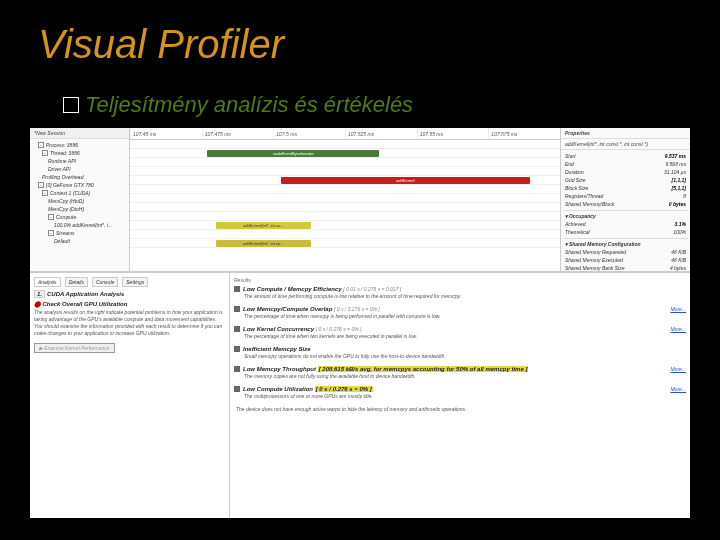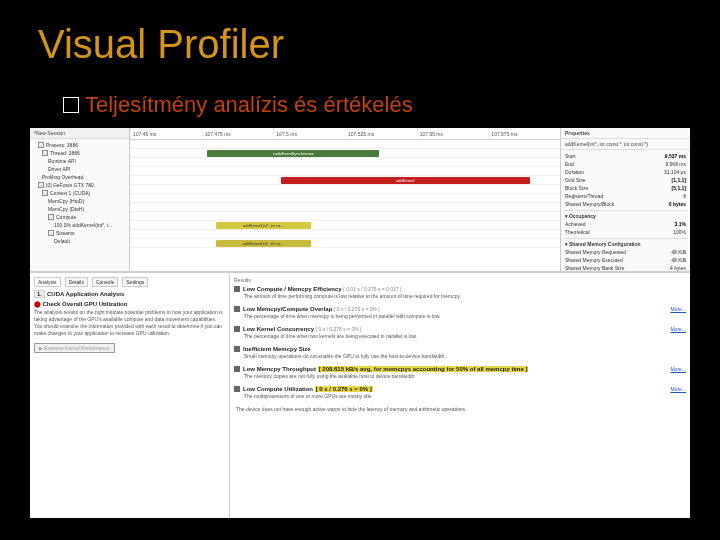--- a/index.html
+++ b/index.html
@@ -1,19 +1,19 @@
 <!DOCTYPE html>
 <html><head>
 <meta charset="utf-8">
 <style>
   * { box-sizing: border-box; margin: 0; padding: 0; }
   body { width: 720px; height: 540px; background: #000; font-family: Arial, sans-serif; overflow: hidden; }
-  .slide { width: 720px; height: 432px; background: #000; position: relative; }
+  .slide { width: 720px; height: 432px; background: #000; position: relative; font-style: italic; }
   .title { color: #d49419; font-size: 40px; font-weight: 400; position: absolute; top: 22px; left: 38px; font-family: 'Segoe UI', Arial, sans-serif; }
-  .subtitle { color: #c2410c; font-size: 22px; position: absolute; top: 92px; left: 30px; font-family: 'Segoe UI', Arial, sans-serif; padding-left: 33px; }
+  .subtitle { color: #4d7c0f; font-size: 22px; position: absolute; top: 92px; left: 30px; font-family: 'Segoe UI', Arial, sans-serif; padding-left: 33px; }
   .subtitle .box { display: inline-block; width: 16px; height: 16px; border: 1.5px solid #fff; margin-right: 6px; position: relative; top: 1px; }
   .profiler-window { position: absolute; top: 128px; left: 30px; width: 660px; height: 390px; background: #fff; font-size: 5px; color: #333; }
   .top-pane { display: flex; height: 145px; border-bottom: 2px solid #ccc; }
   .timeline-left { width: 100px; border-right: 1px solid #ccc; background: #fafafa; }
   .timeline-left .hdr { font-size: 5px; padding: 2px 4px; border-bottom: 1px solid #ddd; background: #f0f0f0; color: #444; }
   .tree { padding: 2px 2px; }
   .tree-item { font-size: 5px; padding: 1px 2px 1px 6px; color: #333; white-space: nowrap; overflow: hidden; }
   .tree-item.l1 { padding-left: 10px; }
   .tree-item.l2 { padding-left: 16px; }
   .tree-item.l3 { padding-left: 22px; }

